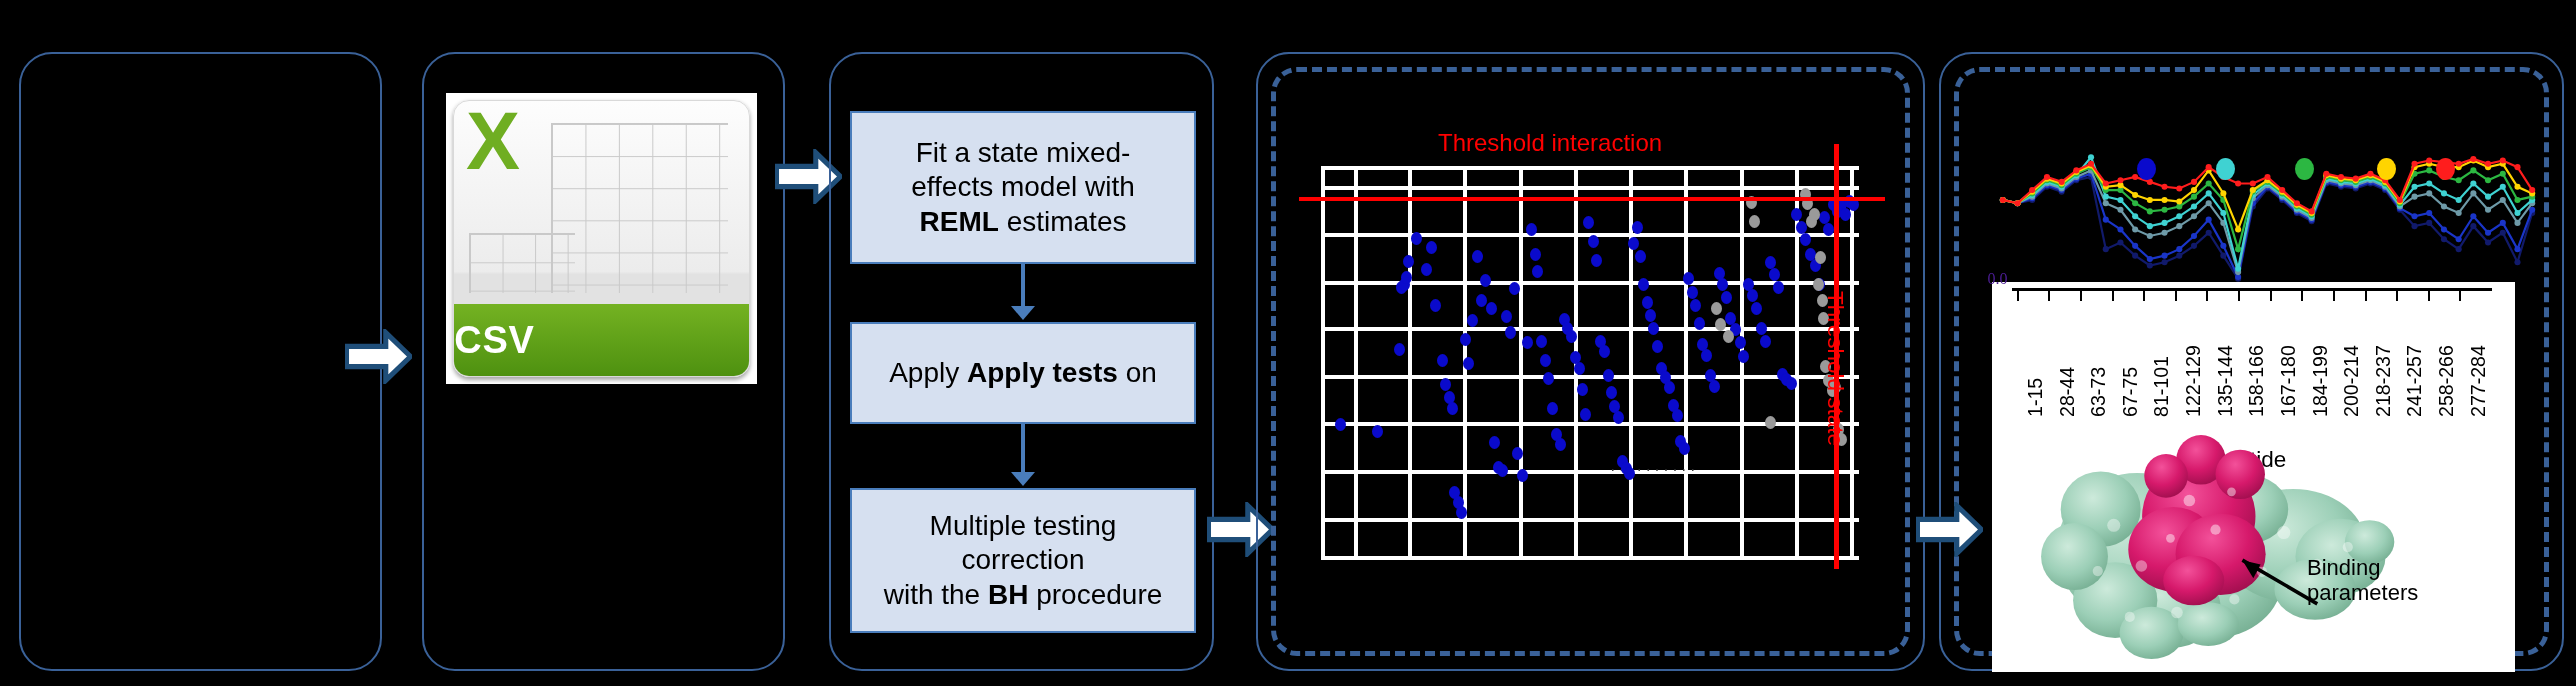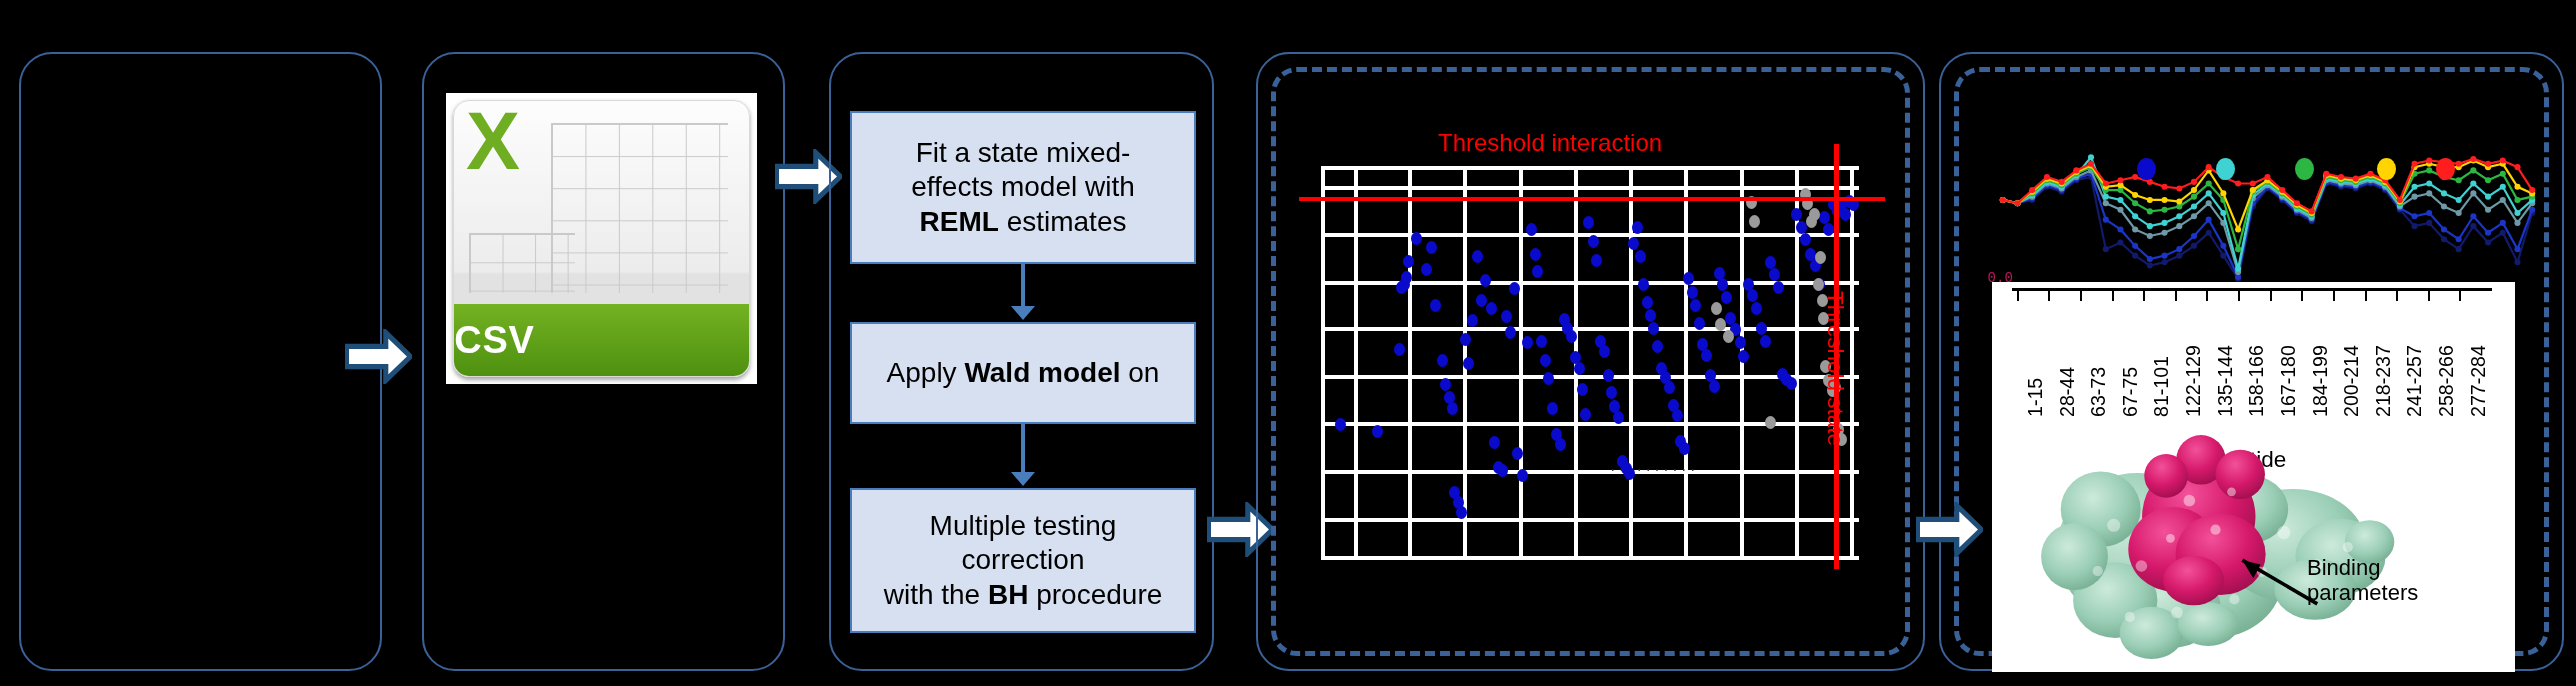--- a/index.html
+++ b/index.html
@@ -185,22 +185,22 @@
     border-radius: 50%;
   }
 
   
   .axis-card {
     position: absolute;
     background: #FFFFFF;
   }
   .axis-ytick {
     position: absolute;
-    font-size: 14px; color: #be185d;
-    font-family: Liberation Mono, monospace;
+    font-size: 16px; color: #4c1d95;
+    font-family: Liberation Serif, serif;
   }
   .axis-line {
     position: absolute;
     height: 2.9px; background: #000;
   }
   .axis-tick {
     position: absolute;
     width: 2.2px; height: 11.6px; background: #000;
   }
   .axis-lab {
@@ -271,21 +271,21 @@
       </div>
     </div>
   </div>
 
   <div class="vconn" style="left:1021px; top:264px; height:45px;"></div>
   <div class="vconn-head" style="left:1011px; top:306px;"></div>
 
   <div class="flowbox" style="left:850px; top:322px; width:346px; height:102px;">
     <div>
       <div>
-        <span>Apply </span><b>Wald model</b><span> on</span>
+        <span>Apply </span><b>Apply tests</b><span> on</span>
       </div>
     </div>
   </div>
 
   <div class="vconn" style="left:1021px; top:424px; height:51px;"></div>
   <div class="vconn-head" style="left:1011px; top:472px;"></div>
 
   <div class="flowbox" style="left:850px; top:488px; width:346px; height:145px;">
     <div>
       <div>Multiple testing</div>

